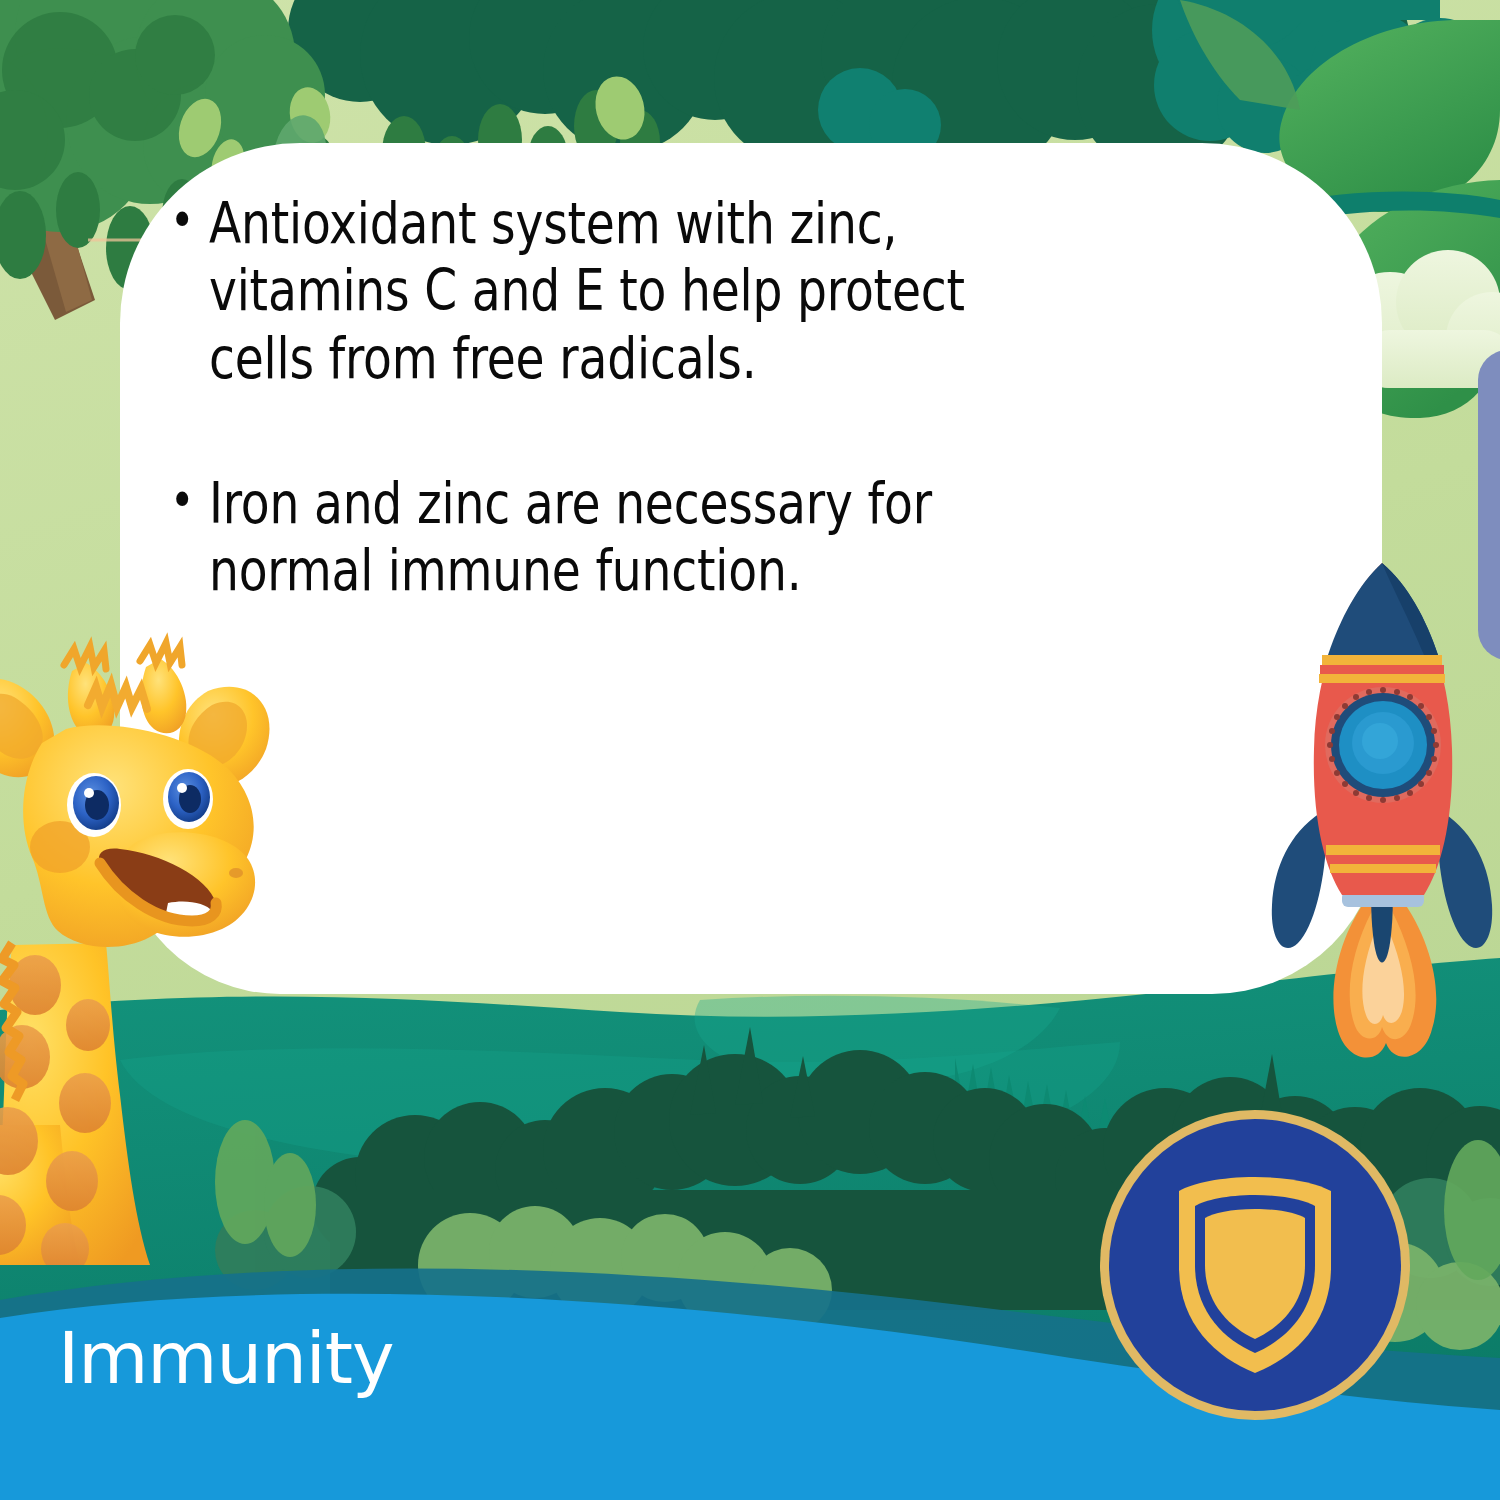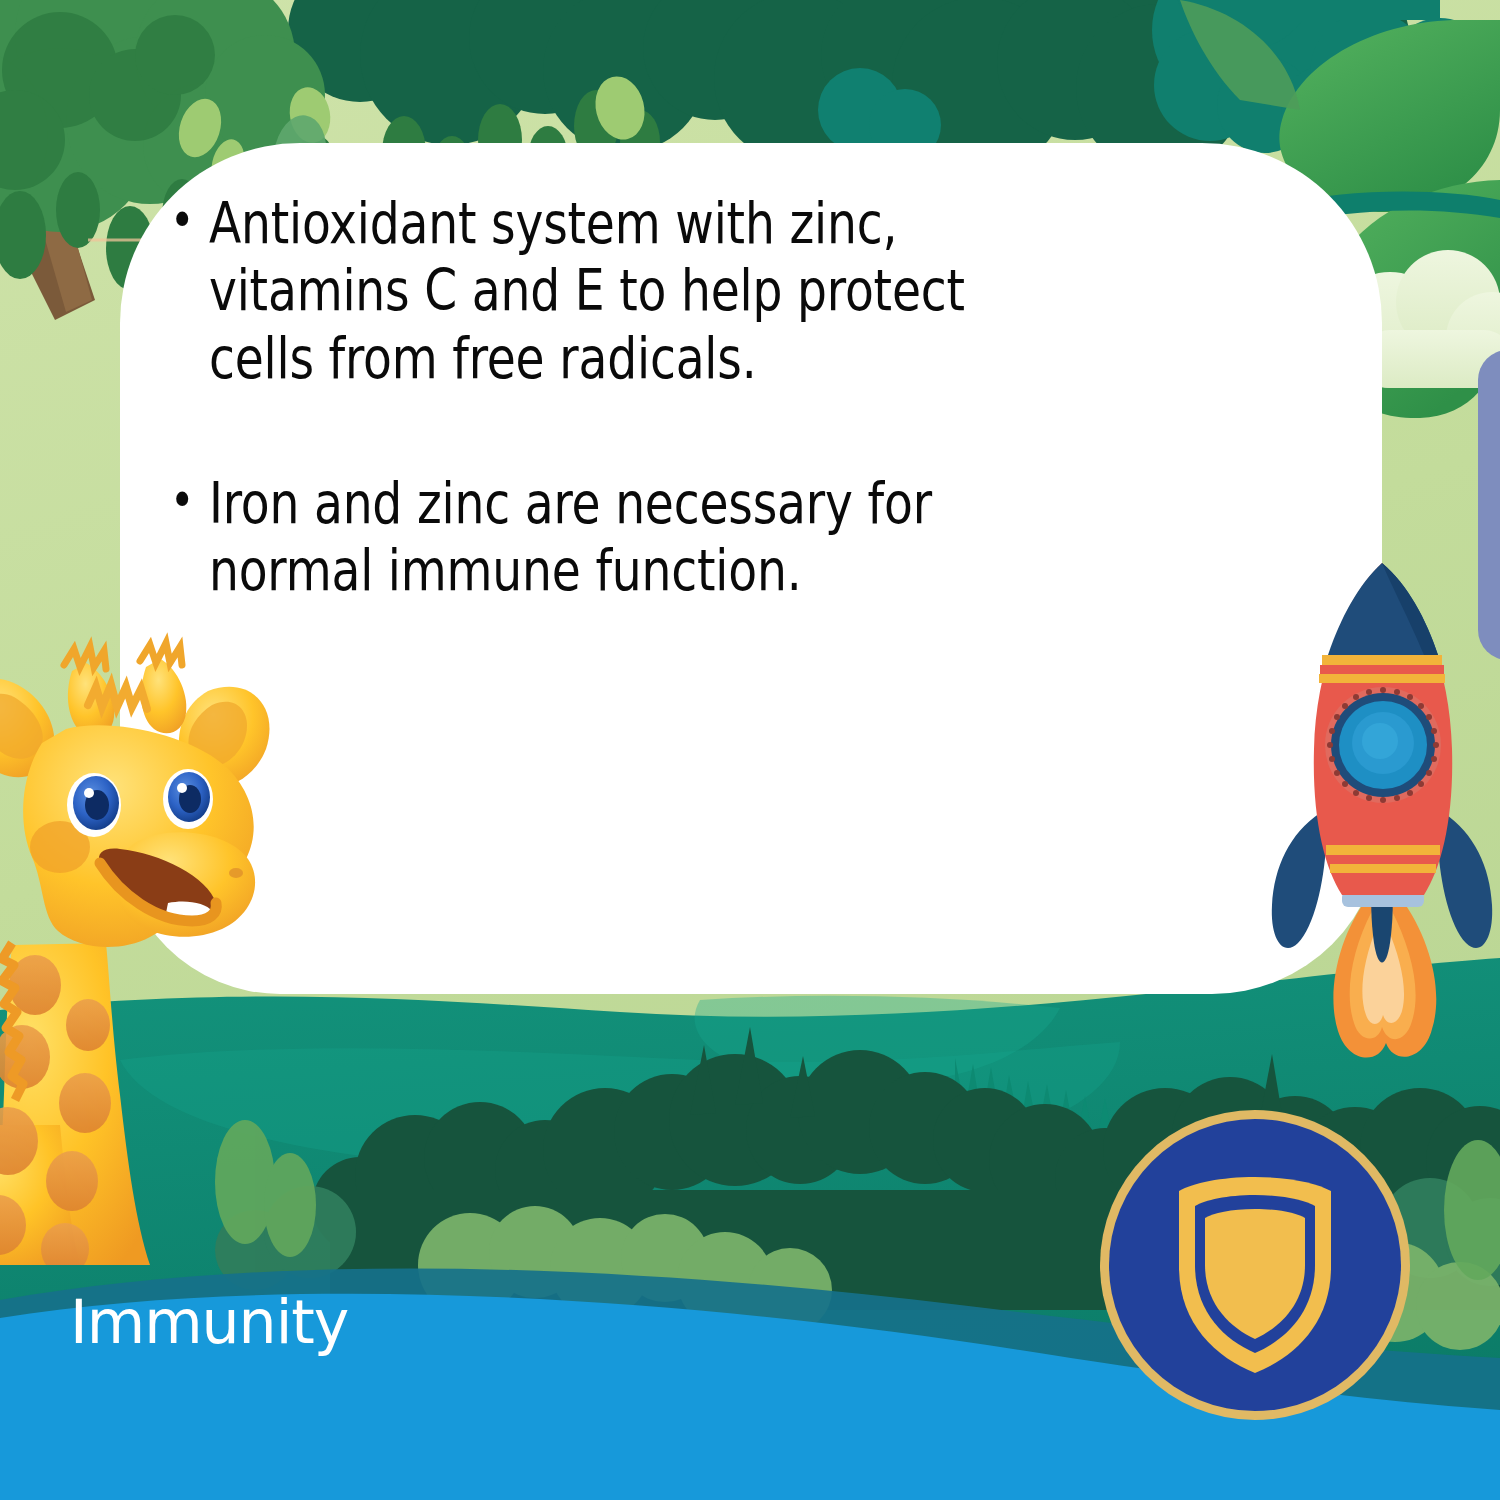--- a/index.html
+++ b/index.html
@@ -30,24 +30,24 @@
     letter-spacing:-0.2px;
     font-stretch:condensed;
     transform:scaleX(0.92);transform-origin:left top;
   }
   .bullet .dot{flex:0 0 auto;margin-right:16px;font-size:50px;line-height:1.22;}
   .bullet .txt{flex:1 1 auto;}
   .gap{height:78px;}
 
   
   #title{
-    position:absolute;left:58px;top:1292px;z-index:60;
-    color:#ffffff;font-size:60px;line-height:1;
+    position:absolute;left:58px;top:1322px;z-index:60;
+    color:#ffffff;font-size:72px;line-height:1;
     font-family:"DejaVu Sans","Liberation Sans",sans-serif;
-    font-weight:400;letter-spacing:-1px;margin-left:12px;
+    font-weight:400;letter-spacing:-1px;
   }
 
   
   #badge{position:absolute;left:1095px;top:1105px;width:320px;height:320px;z-index:70;}
 </style>
 </head>
 <body>
 
 <div id="slide">
 

